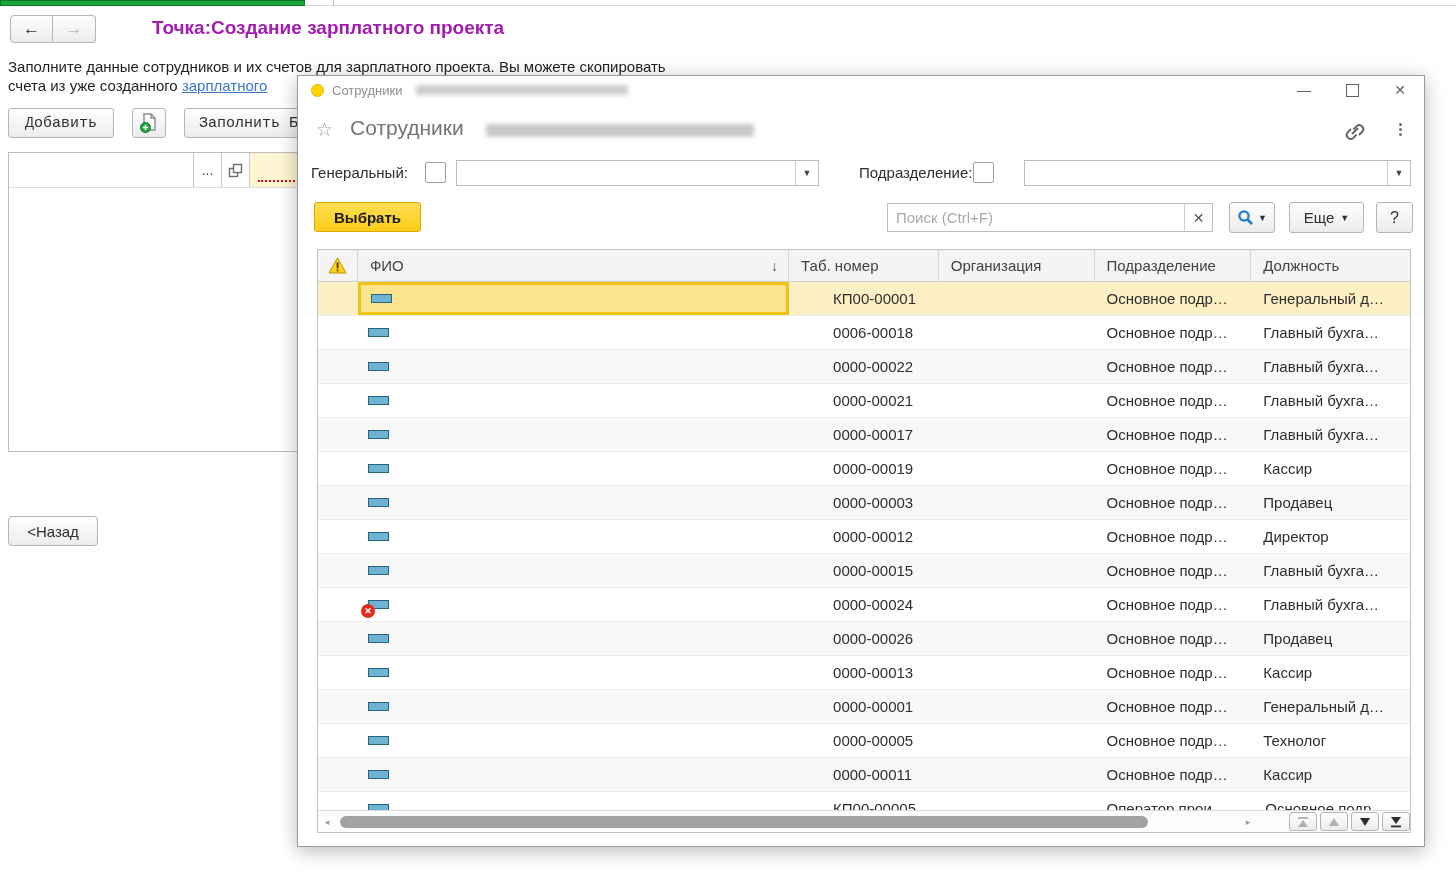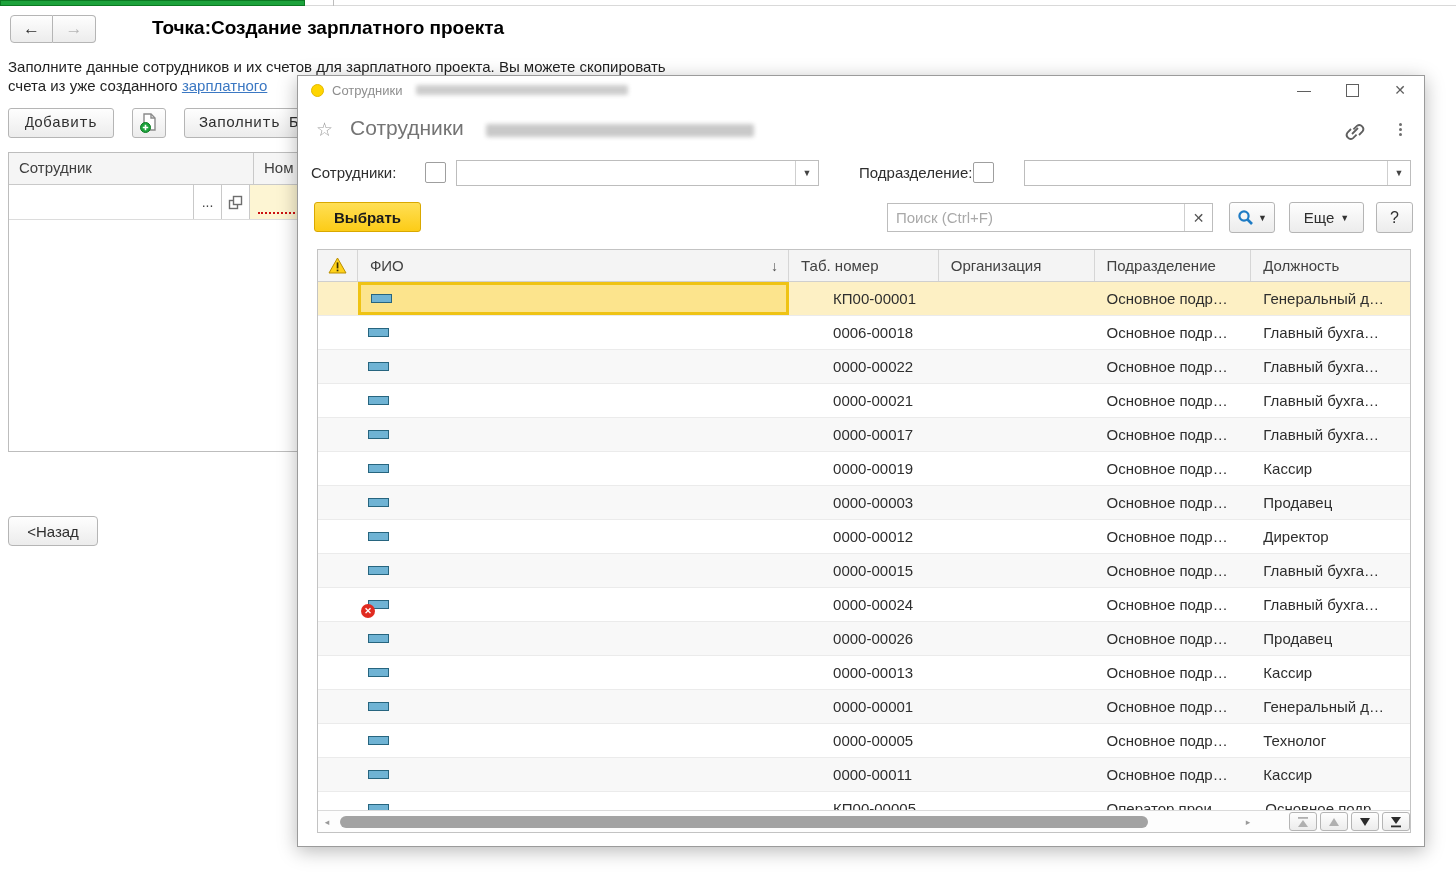--- a/index.html
+++ b/index.html
@@ -20,21 +20,21 @@
   .combo .fill { flex:1; }
   .combo .arrow { width:23px; border-left:1px solid #cfcfcf; display:flex; align-items:center; justify-content:center;
     font-size:9px; color:#444; }
   .blur-blob { display:inline-block; background:#c6c6c6; border-radius:2px; filter:blur(2px); }
 
   
   .bg-nav { position:absolute; left:10px; top:15px; display:flex; }
   .bg-nav .nav-b { width:43px; height:28px; font-size:17px; }
   .bg-nav .nav-b.first { border-radius:4px 0 0 4px; }
   .bg-nav .nav-b.last  { border-radius:0 4px 4px 0; border-left:none; color:#b5b5b5; }
-  .bg-title { position:absolute; left:152px; top:17px; font-size:19px; font-weight:bold; color:#000000; }
+  .bg-title { position:absolute; left:152px; top:17px; font-size:19px; font-weight:bold; color:#a21caf; }
   .bg-desc { position:absolute; left:8px; top:57px; width:745px; font-size:15px; line-height:19px; color:#1f1f1f; }
   .bg-desc a { color:#3b78c3; text-decoration:underline; }
   .bg-toolbar { position:absolute; left:8px; top:108px; display:flex; gap:18px;font-family:Liberation Mono, monospace; }
   .add-btn { width:106px; height:30px; }
   .icon-btn { width:34px; height:30px; }
   .fill-btn { width:152px; height:30px; justify-content:flex-start; padding-left:14px; }
   .bg-table { position:absolute; left:8px; top:152px; width:300px; height:300px; border:1px solid #bdbdbd; background:#fff; }
   .bg-thead { display:flex; height:32px; background:#f5f5f5; border-bottom:1px solid #c9c9c9; font-size:15px; color:#3f3f3f; }
   .bg-th1 { width:245px; padding:6px 0 0 10px; border-right:1px solid #c9c9c9; }
   .bg-th2 { flex:1; padding:6px 0 0 10px; }
@@ -152,24 +152,20 @@
       <path d="M5 2 h7 l4 4 v12 h-11 z" fill="#fff" stroke="#8a8a8a" stroke-width="1.4"></path>
       <path d="M12 2 v4 h4" fill="none" stroke="#8a8a8a" stroke-width="1.4"></path>
       <circle cx="6.5" cy="15.5" r="5" fill="#1da33c" stroke="#0c7a23"></circle>
       <path d="M6.5 12.8 v5.4 M3.8 15.5 h5.4" stroke="#fff" stroke-width="1.6"></path>
     </svg>
   </div>
   <div class="btn fill-btn">Заполнить БИ</div>
 </div>
 
 <div class="bg-table">
-  <div class="bg-thead">
-    <div class="bg-th1">Сотрудник</div>
-    <div class="bg-th2">Ном</div>
-  </div>
   <div class="bg-row">
     <div class="bg-cell-empty"></div>
     <div class="mini-sec">...</div>
     <div class="mini-sec">
       <svg width="15" height="15" viewBox="0 0 15 15">
         <rect x="1.5" y="5.5" width="8" height="8" fill="none" stroke="#6e6e6e" stroke-width="1.4"></rect>
         <rect x="5.5" y="1.5" width="8" height="8" fill="#fff" stroke="#6e6e6e" stroke-width="1.4"></rect>
       </svg>
     </div>
     <div class="bg-cell-yellow">
@@ -207,21 +203,21 @@
       </svg>
     </div>
     <div class="kebab">
       <i></i>
         <i></i>
         <i></i>
     </div>
   </div>
 
   <div class="filter-row">
-    <div class="f-label" style="left:13px;">Сотрудники:</div>
+    <div class="f-label" style="left:13px;">Генеральный:</div>
     <div class="checkbox" style="left:127px;"></div>
     <div class="combo" style="position:absolute; left:158px; top:0; width:363px;">
       <div class="fill"></div>
       <div class="arrow">▼</div>
     </div>
     <div class="f-label" style="left:561px;">Подразделение:</div>
     <div class="checkbox" style="left:675px;"></div>
     <div class="combo" style="position:absolute; left:726px; top:0; width:387px;">
       <div class="fill"></div>
       <div class="arrow">▼</div>

